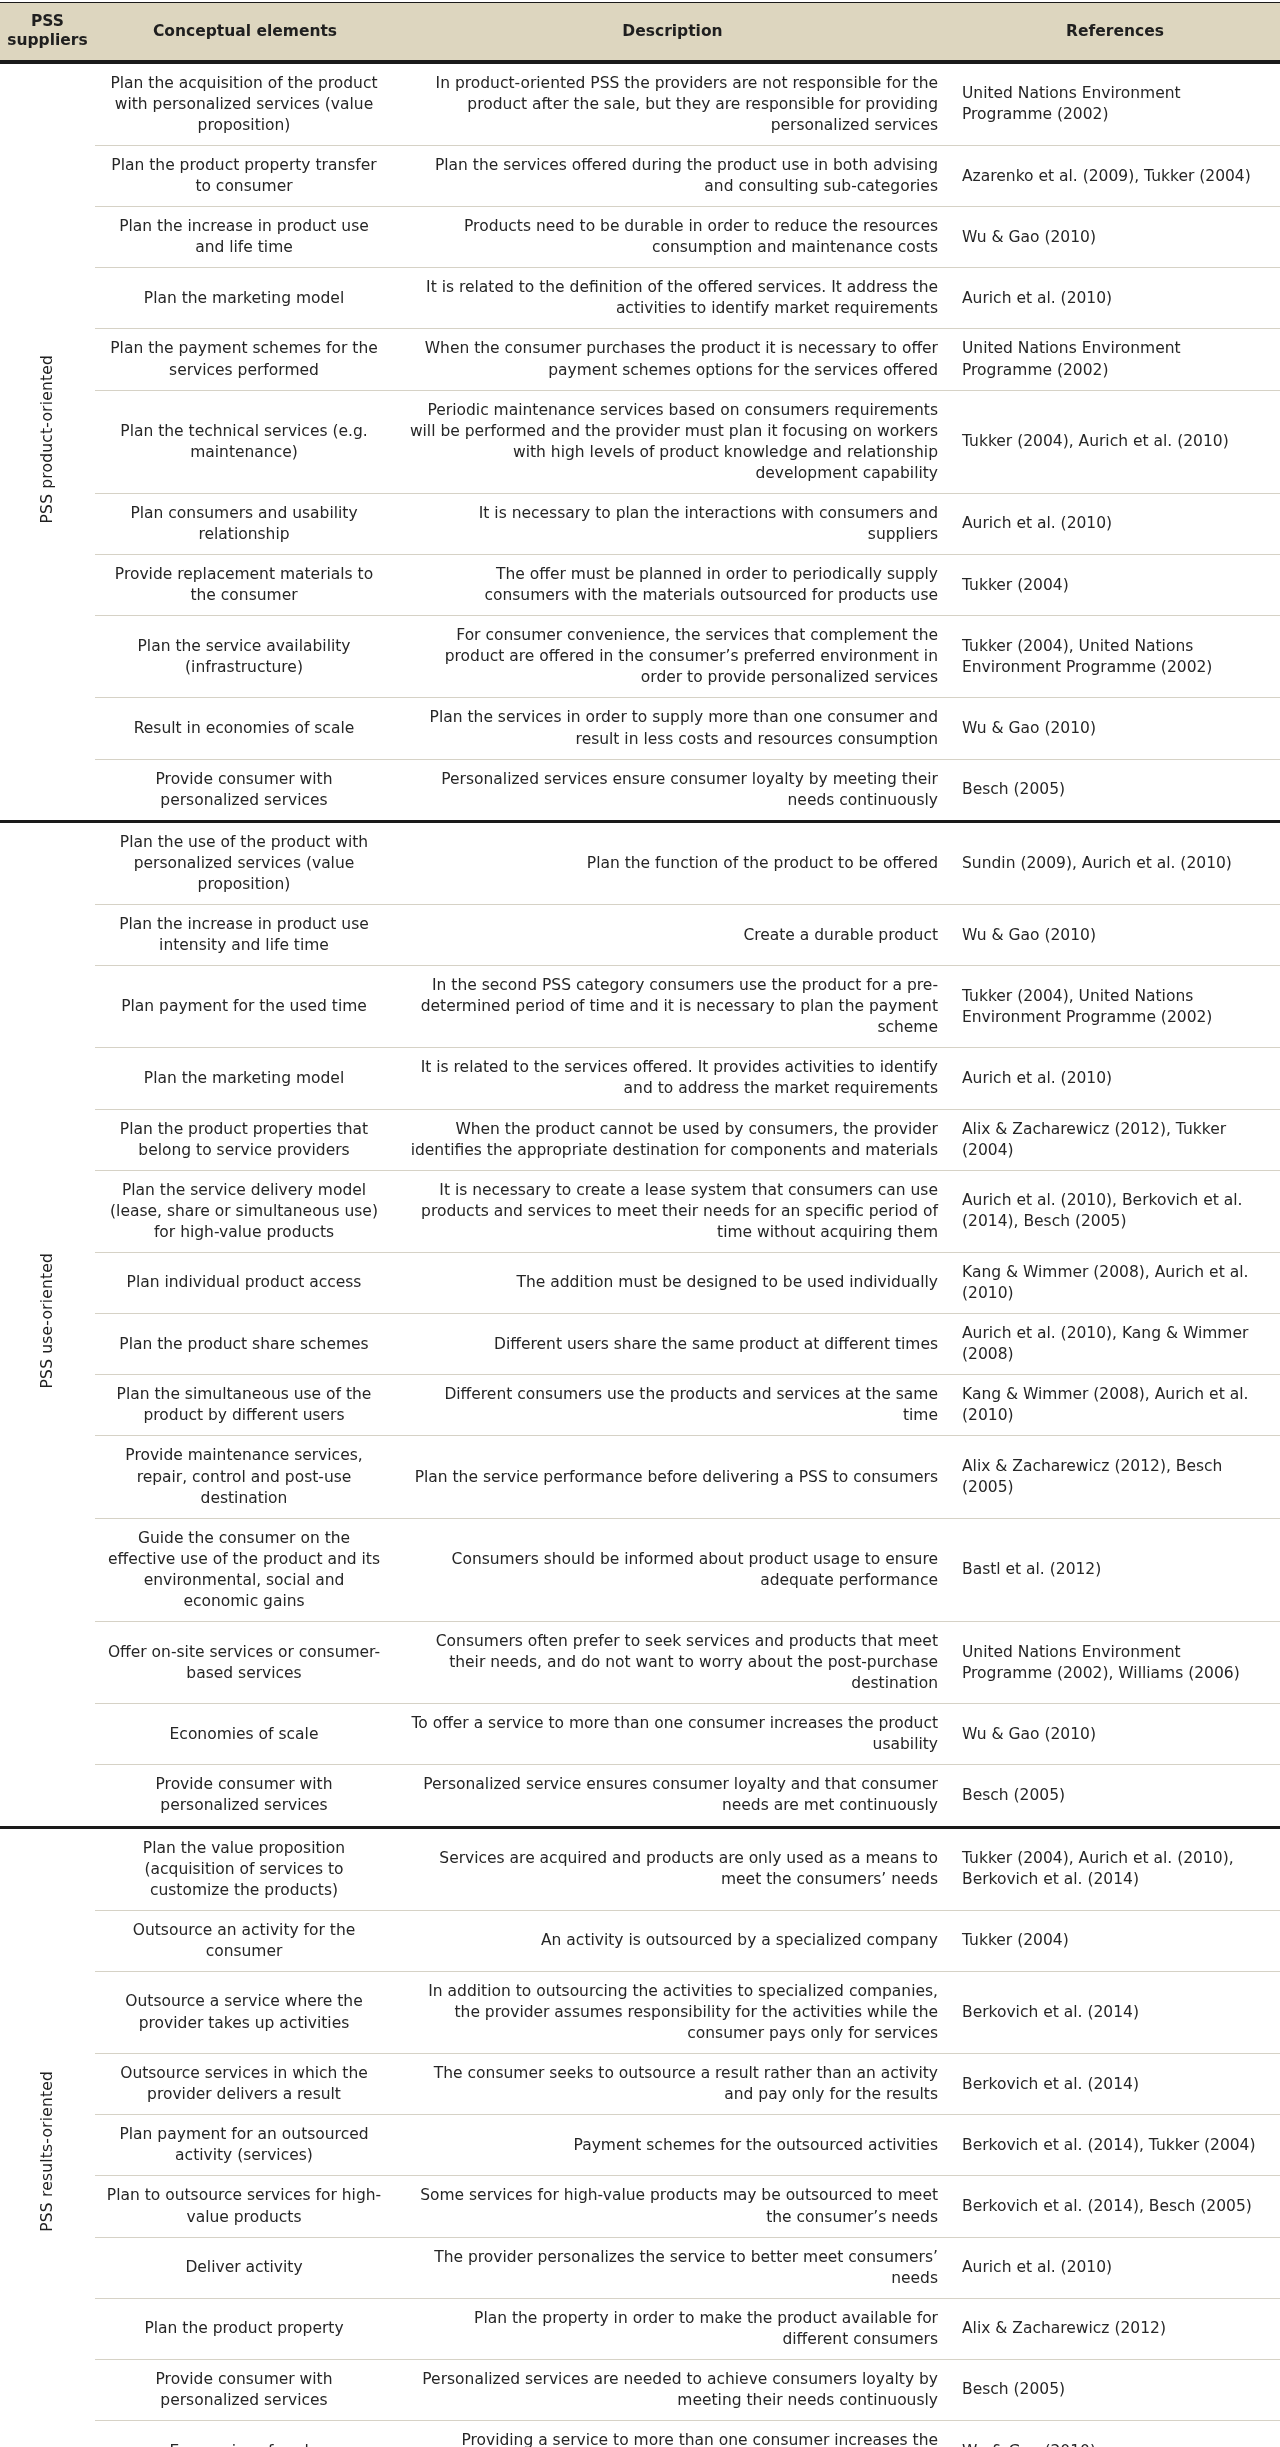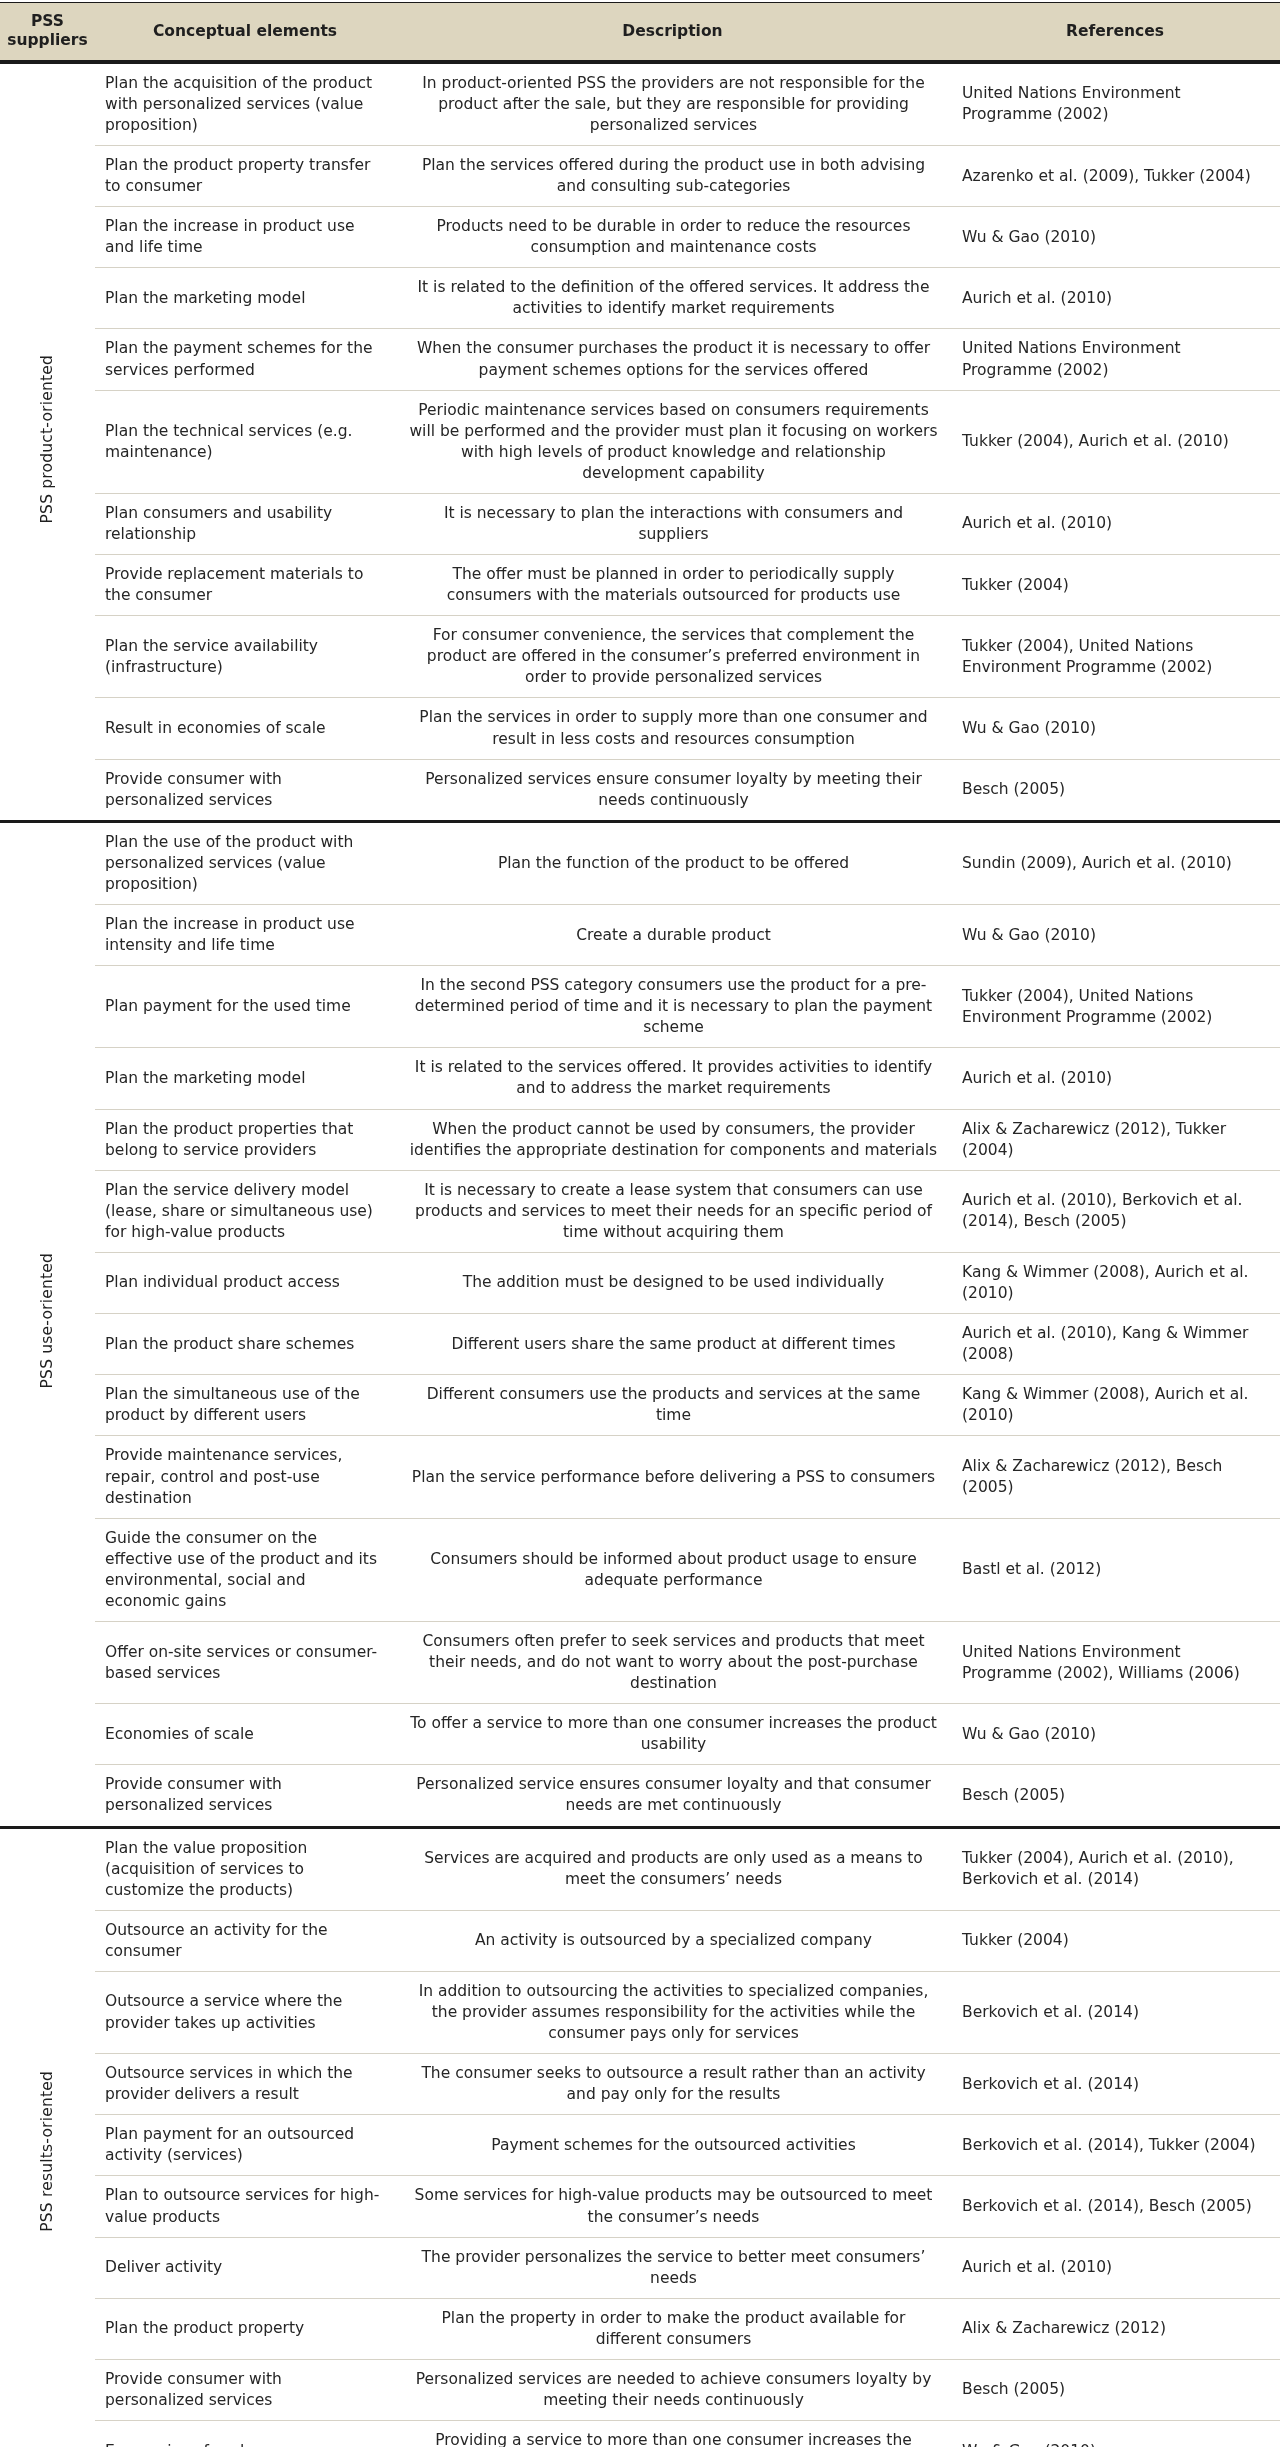--- a/index.html
+++ b/index.html
@@ -41,22 +41,22 @@
     line-height: 1.25;
   }
 
   tbody td {
     font-size: 15.5px;
     line-height: 1.36;
     vertical-align: middle;
     padding: 9px 12px;
     border-bottom: 1px solid var(--row-line);
   }
-  td.concept { text-align: left; padding-left: 10px; }
-  td.desc    { text-align: center; padding-left: 14px; }
+  td.concept { text-align: center; padding-left: 10px; }
+  td.desc    { text-align: right; padding-left: 14px; }
   td.ref     { text-align: left; }
 
   td.cat-cell {
     border-bottom: 3px solid var(--border-dark);
     text-align: center;
     vertical-align: middle;
     padding: 0;
   }
   .cat-label {
     display: inline-block;

